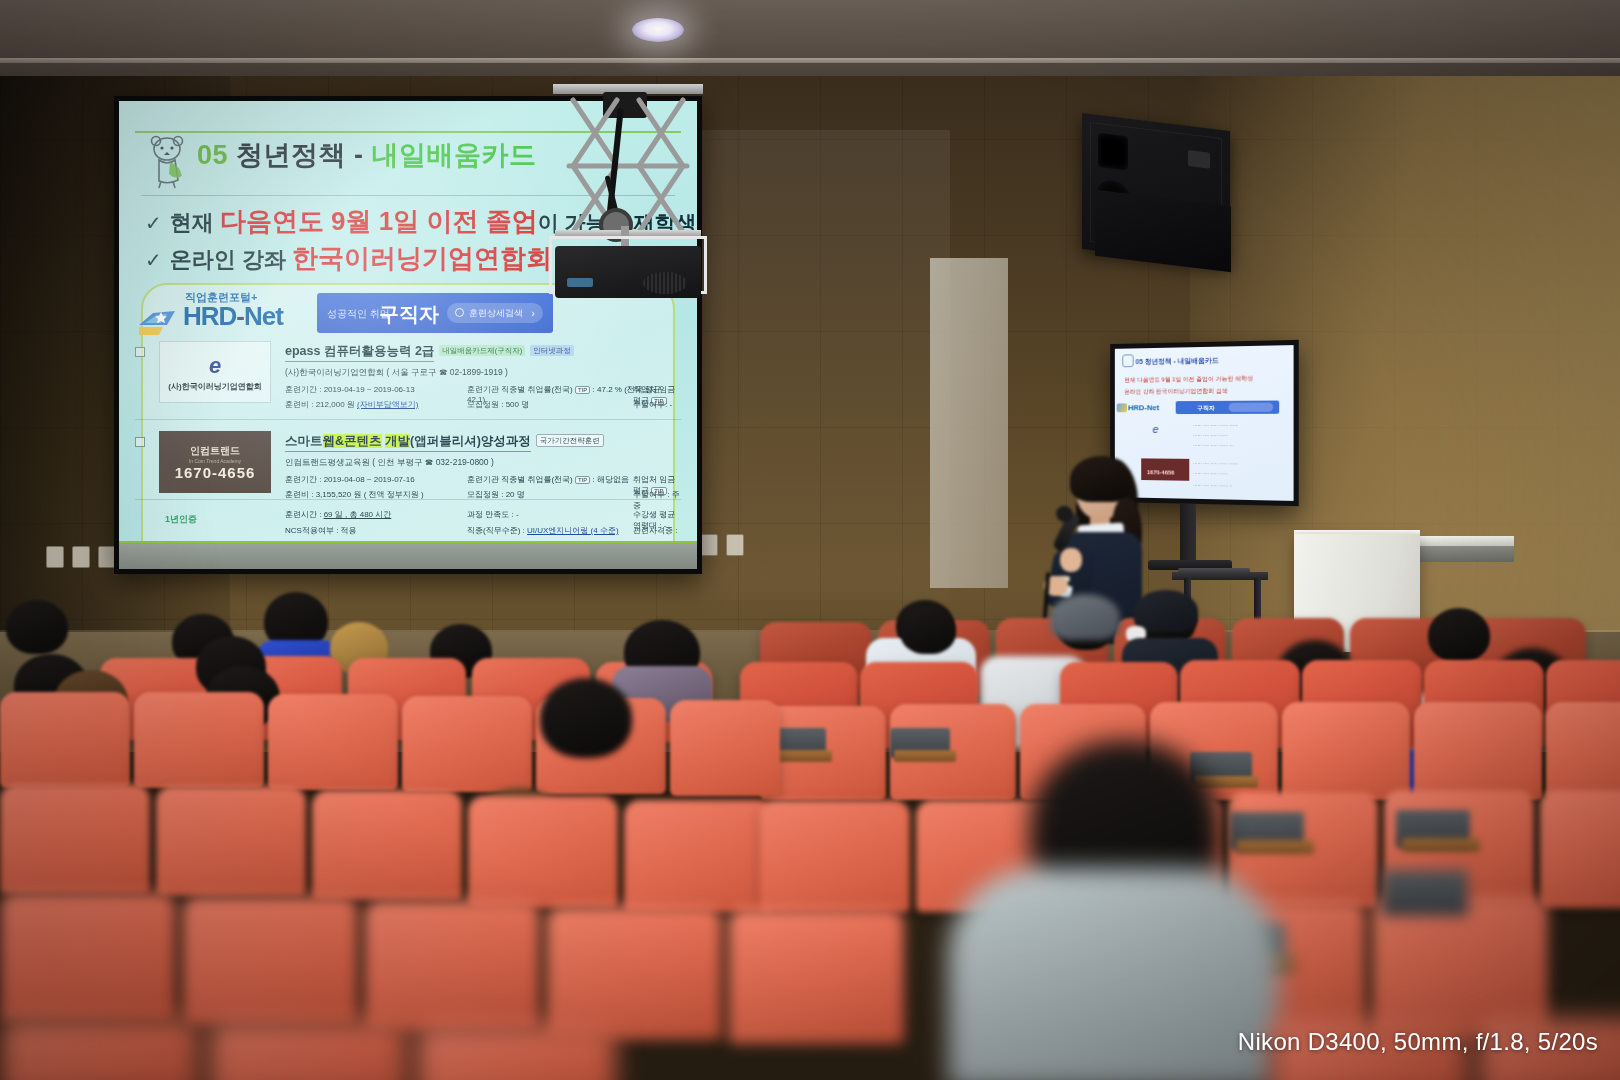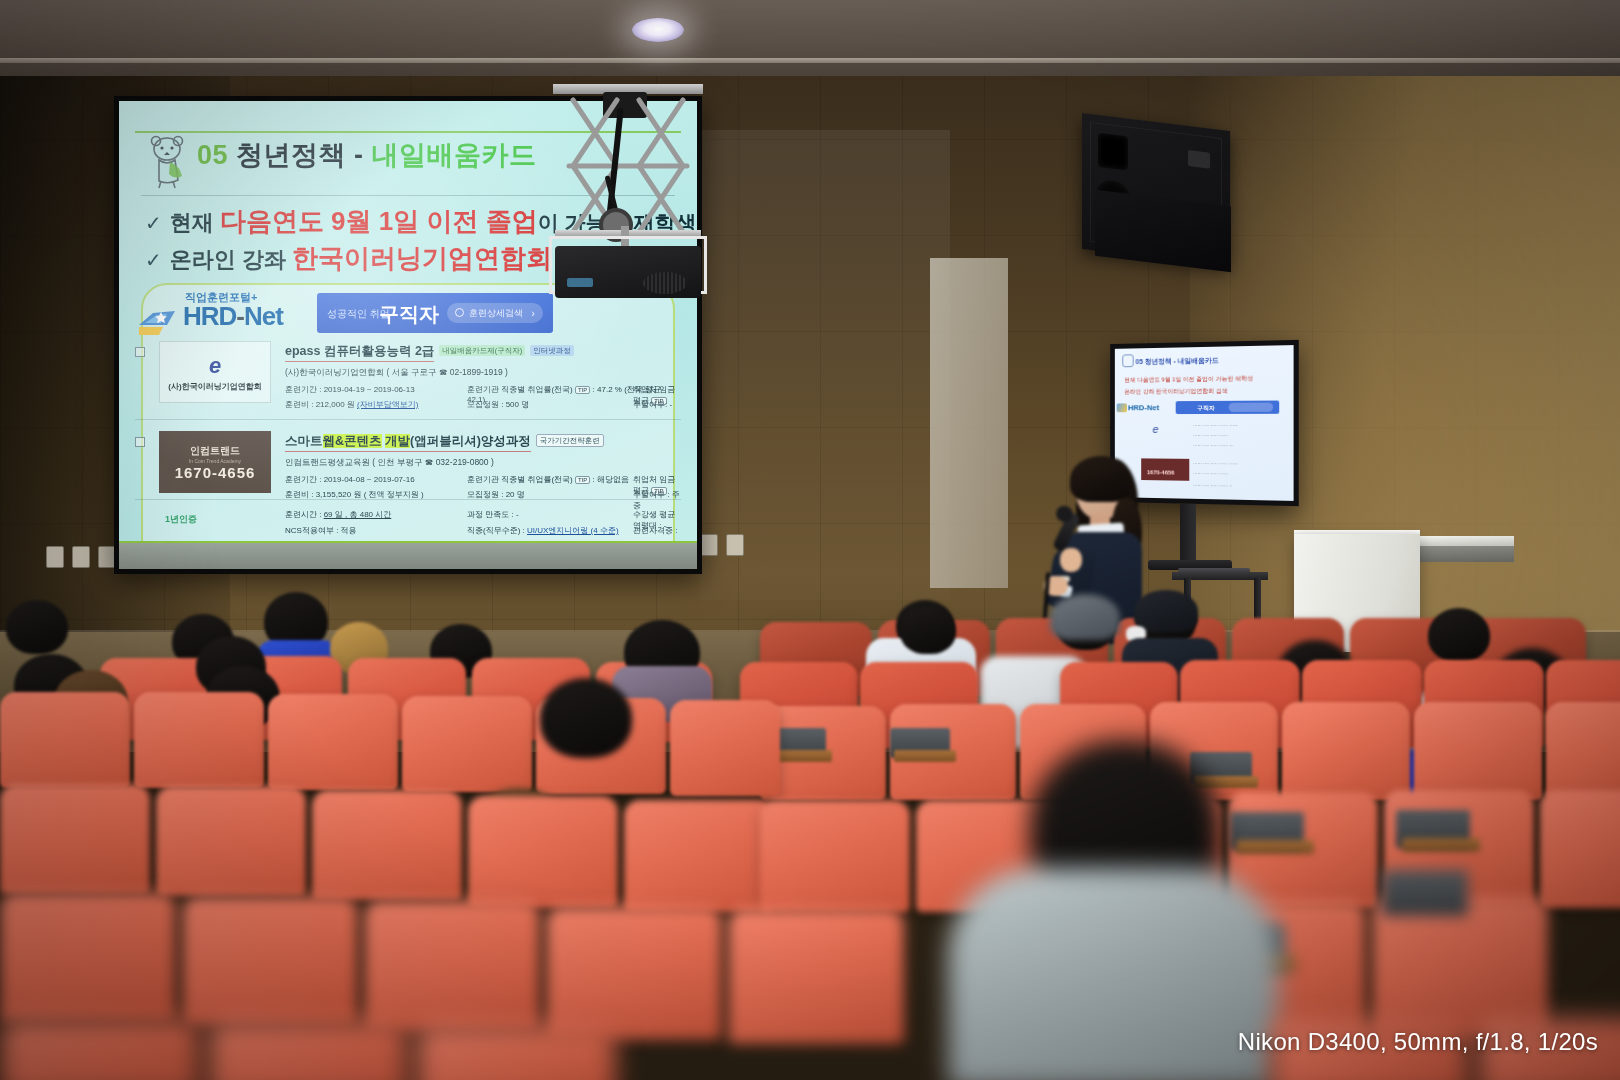--- a/index.html
+++ b/index.html
@@ -625,14 +625,14 @@
 
     <div class="seat l3 blurD" style="left:0px;   top:418px; width:200px; height:80px;"></div>
     <div class="seat l3 blurD" style="left:208px; top:420px; width:200px; height:80px;"></div>
     <div class="seat l3 blurD" style="left:416px; top:424px; width:200px; height:80px;"></div>
     <div class="seat l3 blurD" style="left:1270px;top:420px; width:200px; height:80px;"></div>
     <div class="seat l3 blurD" style="left:1478px;top:418px; width:180px; height:80px;"></div>
   </div>
 
   <div class="vignette"></div>
 
-  <div class="watermark">Nikon D3400, 50mm, f/1.8, 1/20s</div>
+  <div class="watermark">Nikon D3400, 50mm, f/1.8, 5/20s</div>
 </div>
 
 </body></html>

